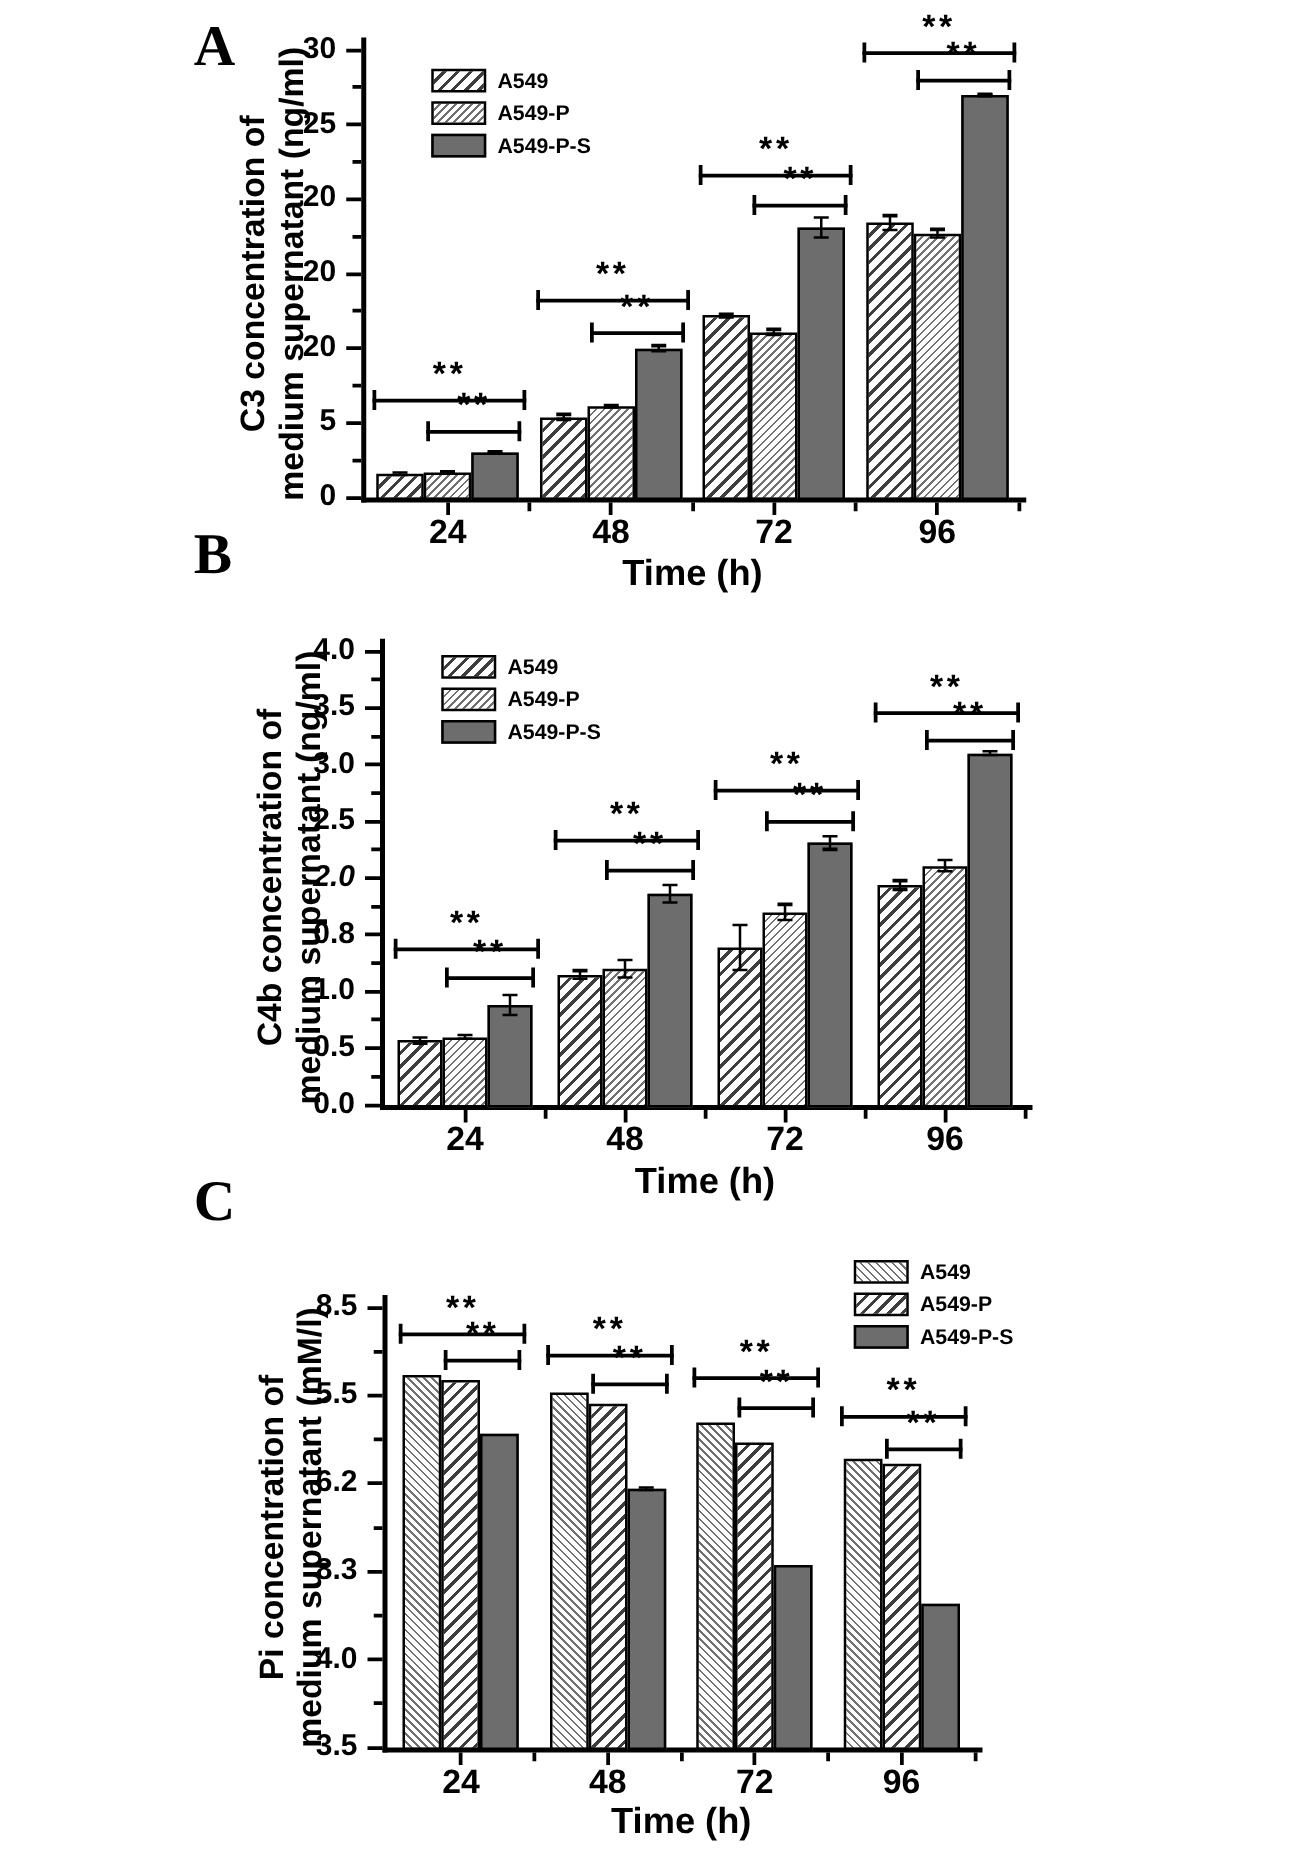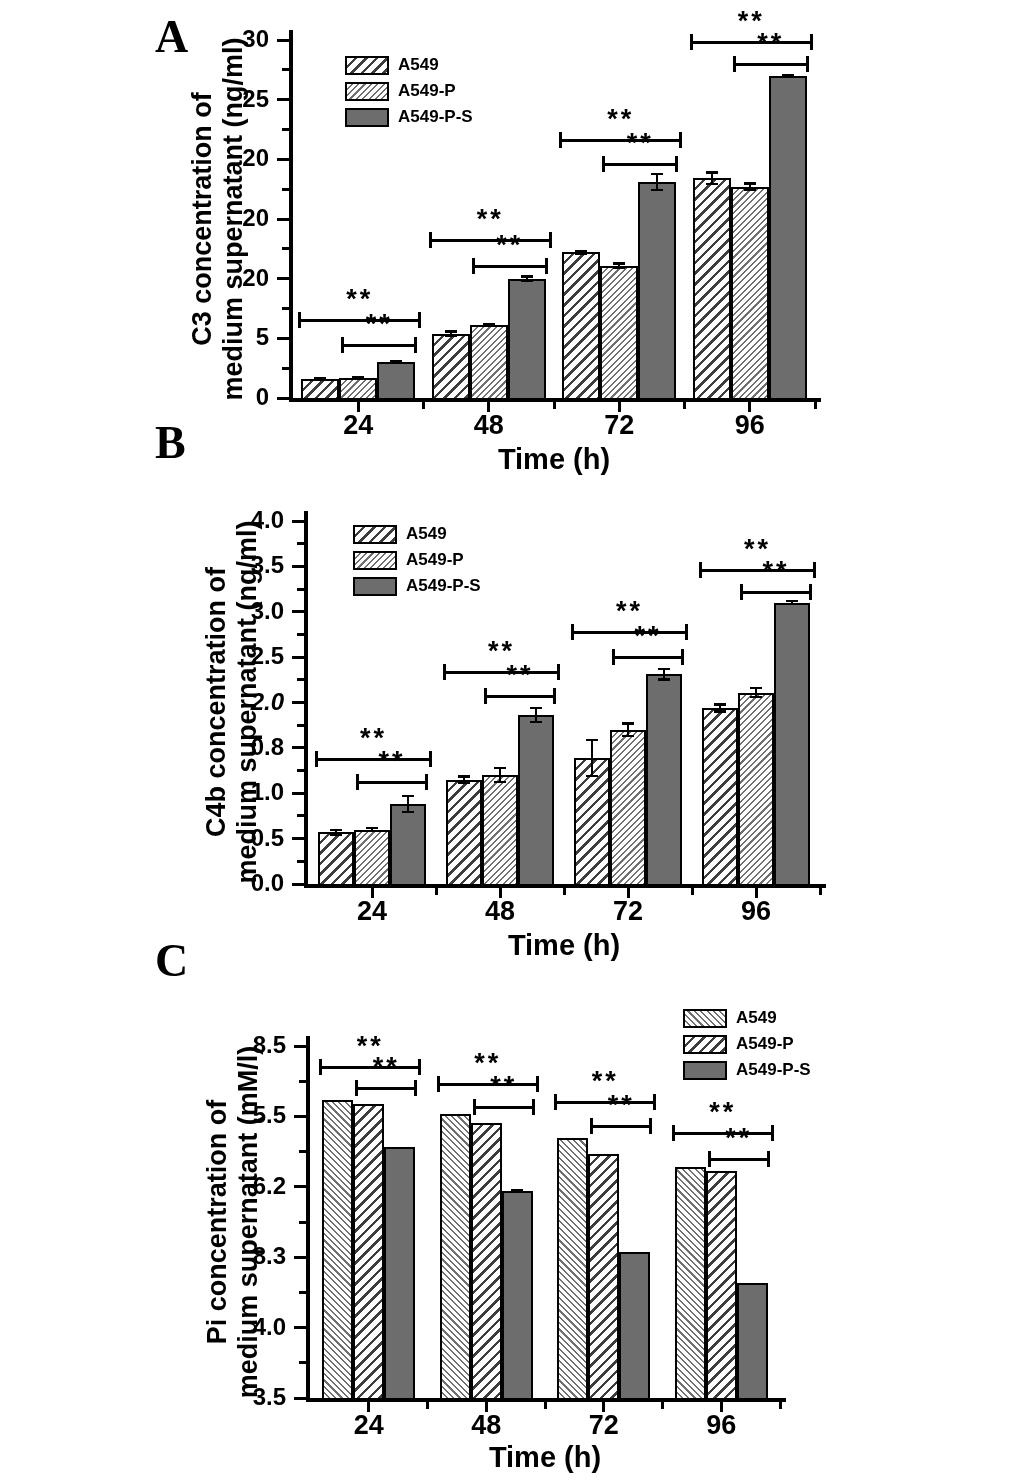--- a/index.html
+++ b/index.html
@@ -16,21 +16,21 @@
   .vaxis,.haxis,.tick,.err,.sig-line{background:#000;}
   .ytick-label{font:bold 24px "Liberation Sans",sans-serif;text-align:right;}
   .xtick-label{font:bold 27px "Liberation Sans",sans-serif;text-align:center;}
   .sig-label{font:bold 27px "Liberation Sans",sans-serif;text-align:center;letter-spacing:3px;}
   .bar{border:2px solid #000;box-sizing:border-box;}
   .hatch-wide{background:repeating-linear-gradient(135deg,#ffffff 0px,#ffffff 5px,#3d3d3d 5px,#3d3d3d 7.5px);}
   .hatch-fine{background:repeating-linear-gradient(135deg,#ffffff 0px,#ffffff 3px,#707070 3px,#707070 4.5px);}
   .hatch-fine-back{background:repeating-linear-gradient(45deg,#ffffff 0px,#ffffff 3px,#707070 3px,#707070 4.5px);}
   .solid-gray{background:#6d6d6d;}
   .legend{position:absolute;}
-  .legend-row{display:flex;align-items:flex-end;gap:9px;margin-bottom:6px;height:20px;}
+  .legend-row{display:flex;align-items:flex-start;gap:9px;margin-bottom:6px;height:20px;}
   .swatch{display:inline-block;width:44px;height:19px;border:2px solid #000;box-sizing:border-box;flex:0 0 auto;}
   .legend-label{font:bold 17px "Liberation Sans",sans-serif;white-space:nowrap;}
 </style>
 </head>
 <body>
 
 <div id="page">
 
   <section>
     <div class="panel-letter" style="left:155px;top:10px;">A</div>

